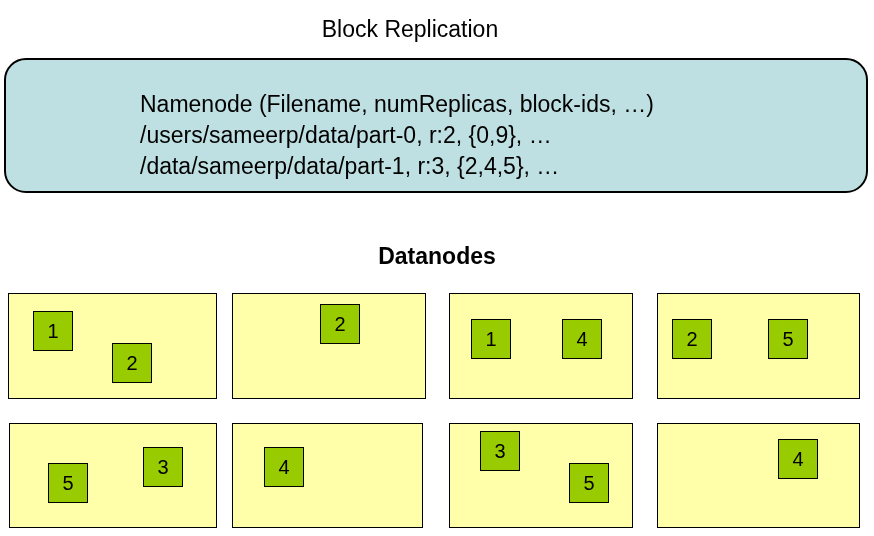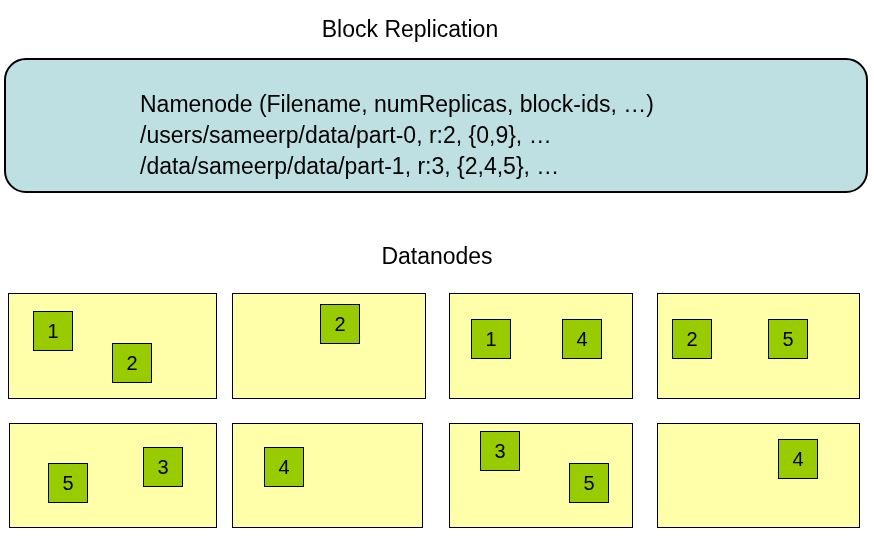--- a/index.html
+++ b/index.html
@@ -34,20 +34,21 @@
     line-height: 31px;
     white-space: nowrap;
     margin-top: 8px;
   }
   .datanodes-label {
     position: absolute;
     left: 0; top: 241px; width: 874px;
     text-align: center;
     font-size: 23px;
     line-height: 30px;
+    font-weight: bold;
   }
   .datanode {
     position: absolute;
     background: var(--dn-fill, #ffffaa);
     border: 1px solid var(--outline, #000);
     box-sizing: border-box;
   }
   .block {
     position: absolute;
     width: 40px; height: 40px;

